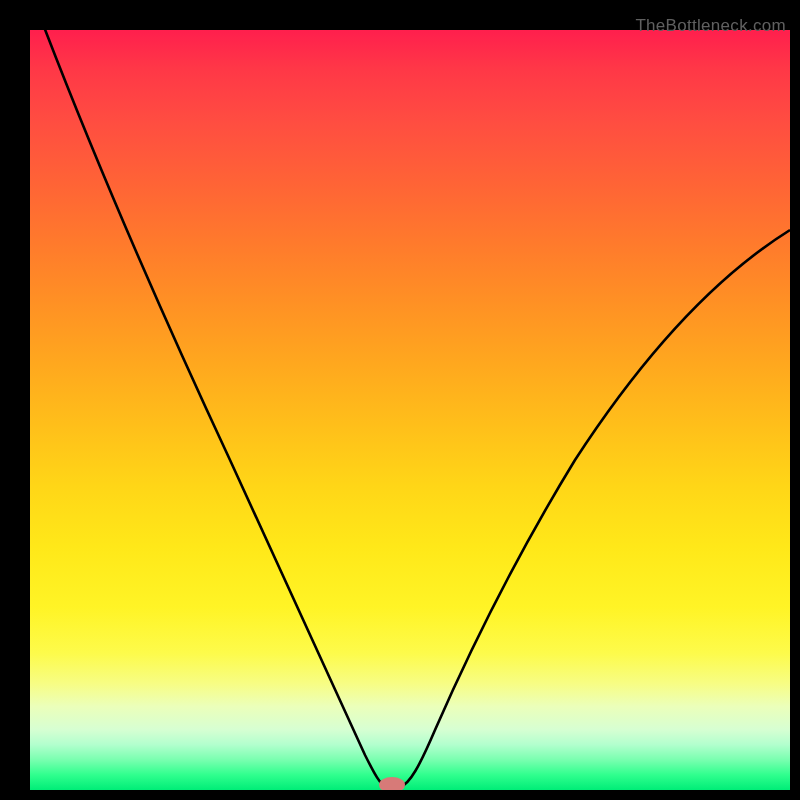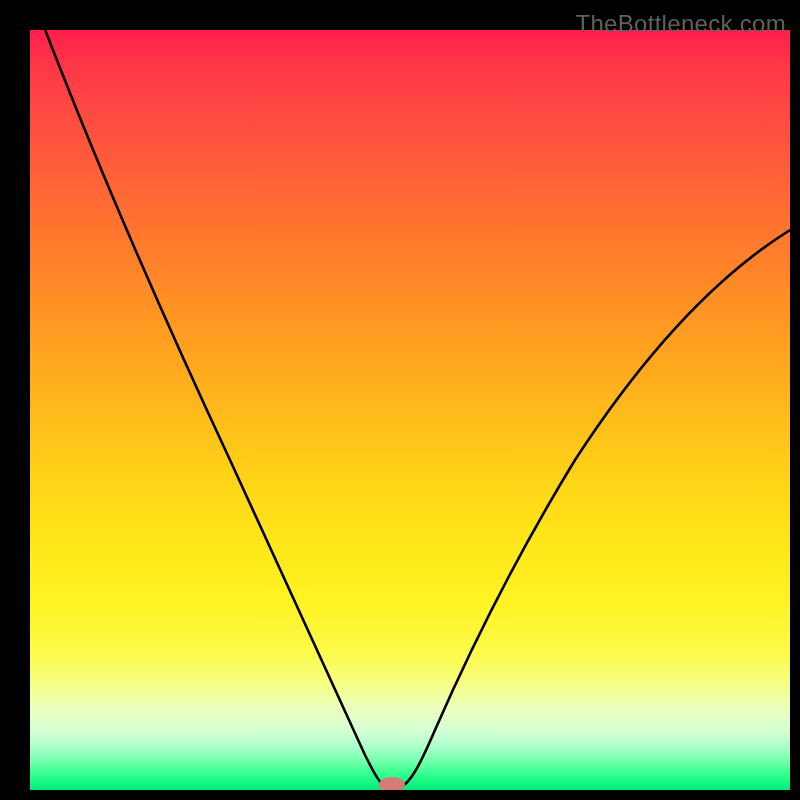--- a/index.html
+++ b/index.html
@@ -6,24 +6,24 @@
     margin: 0;
     padding: 0;
     width: 800px;
     height: 800px;
     background: #000000;
     position: relative;
     font-family: Arial, Helvetica, sans-serif;
   }
   .watermark {
     position: absolute;
-    top: 10px;
+    top: 16px;
     right: 14px;
     color: #606060;
-    font-size: 24px;
+    font-size: 17px;
     font-weight: 500;
     letter-spacing: 0.3px;
     z-index: 10;
   }
   .plot-container {
     position: absolute;
     left: 30px;
     top: 30px;
     width: 760px;
     height: 760px;

